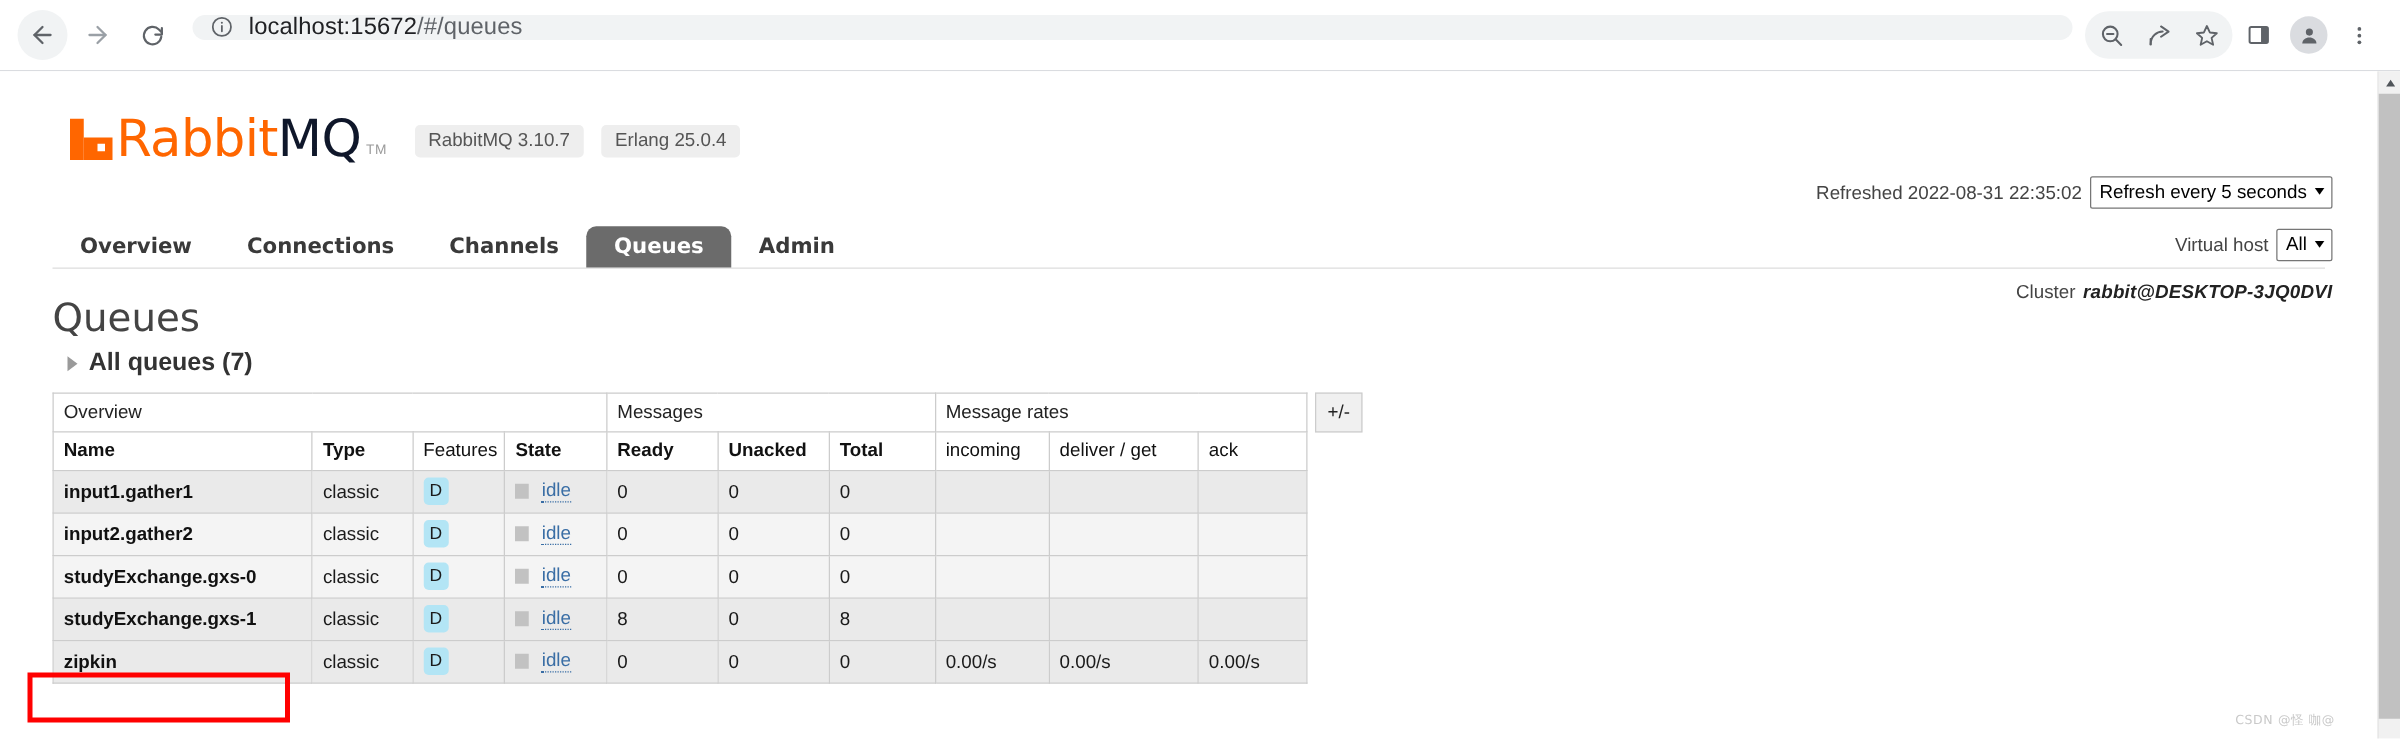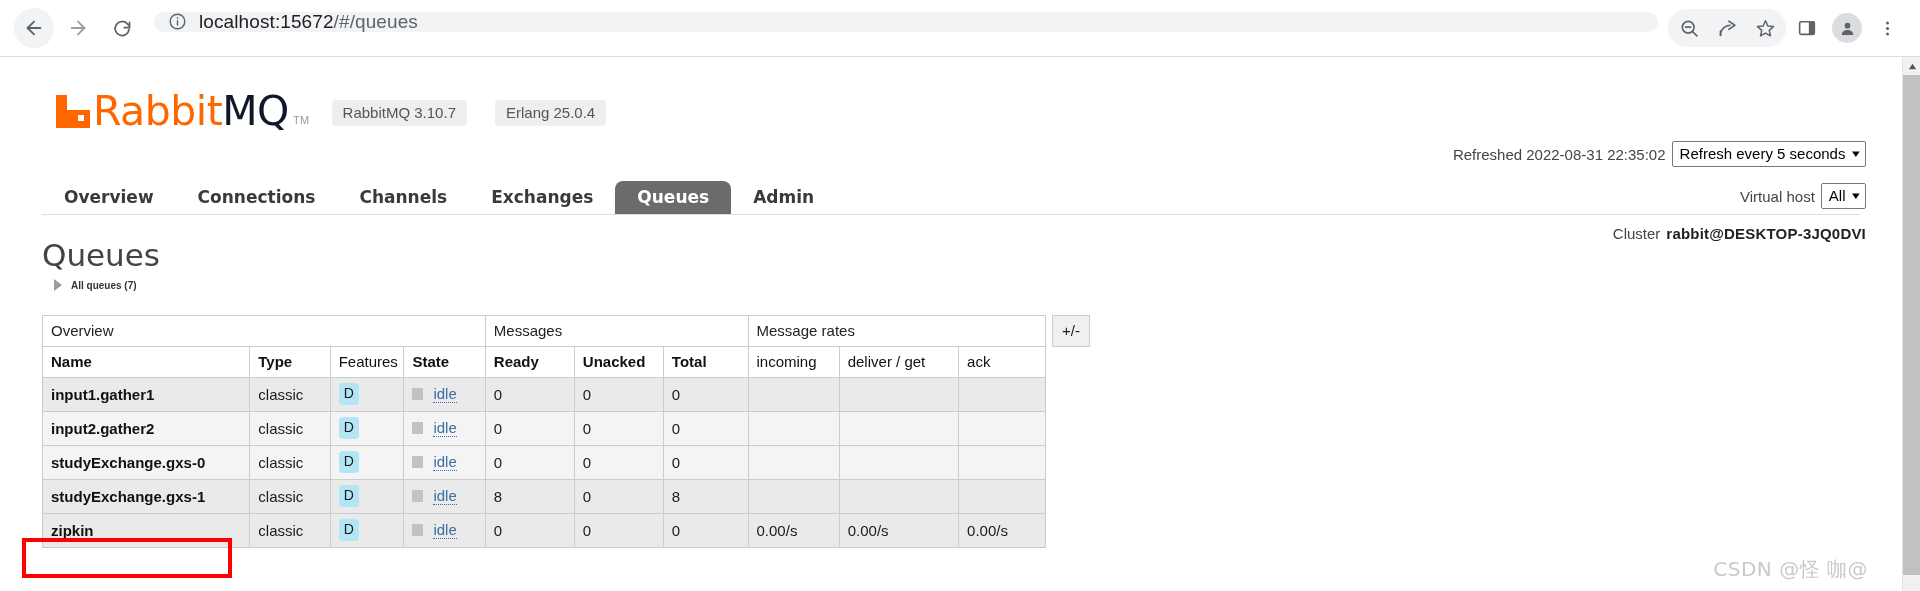--- a/index.html
+++ b/index.html
@@ -172,21 +172,21 @@
   .logo-mq { color: #0f172a; }
   .logo-tm {
     font-size: 11px;
     color: #9b9b9b;
     margin-left: 4px;
     margin-bottom: 5px;
     letter-spacing: 0.4px;
   }
   .ver-badges {
     display: flex;
-    gap: 28px;
+    gap: 14px;
     margin-left: 22px;
     margin-bottom: 5px;
   }
   .badge {
     background: #eeeeee;
     color: #555;
     border-radius: 4px;
     font-size: 15px;
     padding: 4px 11px 5px;
     white-space: nowrap;
@@ -203,21 +203,21 @@
   }
   .hr-line {
     display: flex;
     align-items: center;
     justify-content: flex-end;
     margin-bottom: 5px;
     white-space: nowrap;
     margin-top: 16px;
   }
   .hr-label { color: #444; margin-right: 6px; }
-  .hr-strong { font-weight: bold; color: #222; letter-spacing: 0.2px; }
+  .hr-strong { font-weight: bold; color: #222; letter-spacing: 0.2px; font-style: italic; }
   .select-box {
     border: 1px solid #767676;
     background: #ffffff;
     border-radius: 2px;
     font-size: 15px;
     color: #000;
     padding: 2px 6px 3px 7px;
     display: flex;
     align-items: center;
     gap: 8px;
@@ -267,24 +267,24 @@
   .page-title {
     font-size: 31px;
     color: #444;
     margin: 22px 0 4px 0;
     font-family: "DejaVu Sans", sans-serif;
     font-weight: 400;
   }
   .all-queues {
     display: flex;
     align-items: center;
-    font-size: 10px;
+    font-size: 20px;
     font-weight: bold;
     color: #333;
-    margin: 6px 0 24px 12px;
+    margin: 6px 0 12px 12px;
   }
   .tri {
     width: 0; height: 0;
     border-left: 8px solid #9a9a9a;
     border-top: 6px solid transparent;
     border-bottom: 6px solid transparent;
     margin-right: 9px;
   }
 
   
@@ -363,21 +363,21 @@
   .highlight-box {
     position: absolute;
     border: 4px solid #ff0000;
     pointer-events: none;
   }
 
   .watermark {
     position: absolute;
     right: 34px;
     bottom: 8px;
-    font-size: 20px;
+    font-size: 10px;
     color: #c9c9c9;
     letter-spacing: 0.5px;
     font-family: "DejaVu Sans", sans-serif;
   }
 </style>
 </head>
 <body>
 
 <div class="browser-bar">
   <div class="nav-btns">
@@ -496,21 +496,20 @@
           <span class="hr-label">Cluster</span>
           <span class="hr-strong">rabbit@DESKTOP-3JQ0DVI</span>
         </div>
       </div>
     </div>
 
     <div class="nav-tabs">
       <div class="tab">Overview</div>
       <div class="tab">Connections</div>
       <div class="tab">Channels</div>
-      <div class="tab">Exchanges</div>
       <div class="tab active">Queues</div>
       <div class="tab">Admin</div>
     </div>
 
     <div class="content">
       <div class="page-title">Queues</div>
       <div class="all-queues">
         <span class="tri"></span>
         <span>All queues (7)</span>
       </div>

